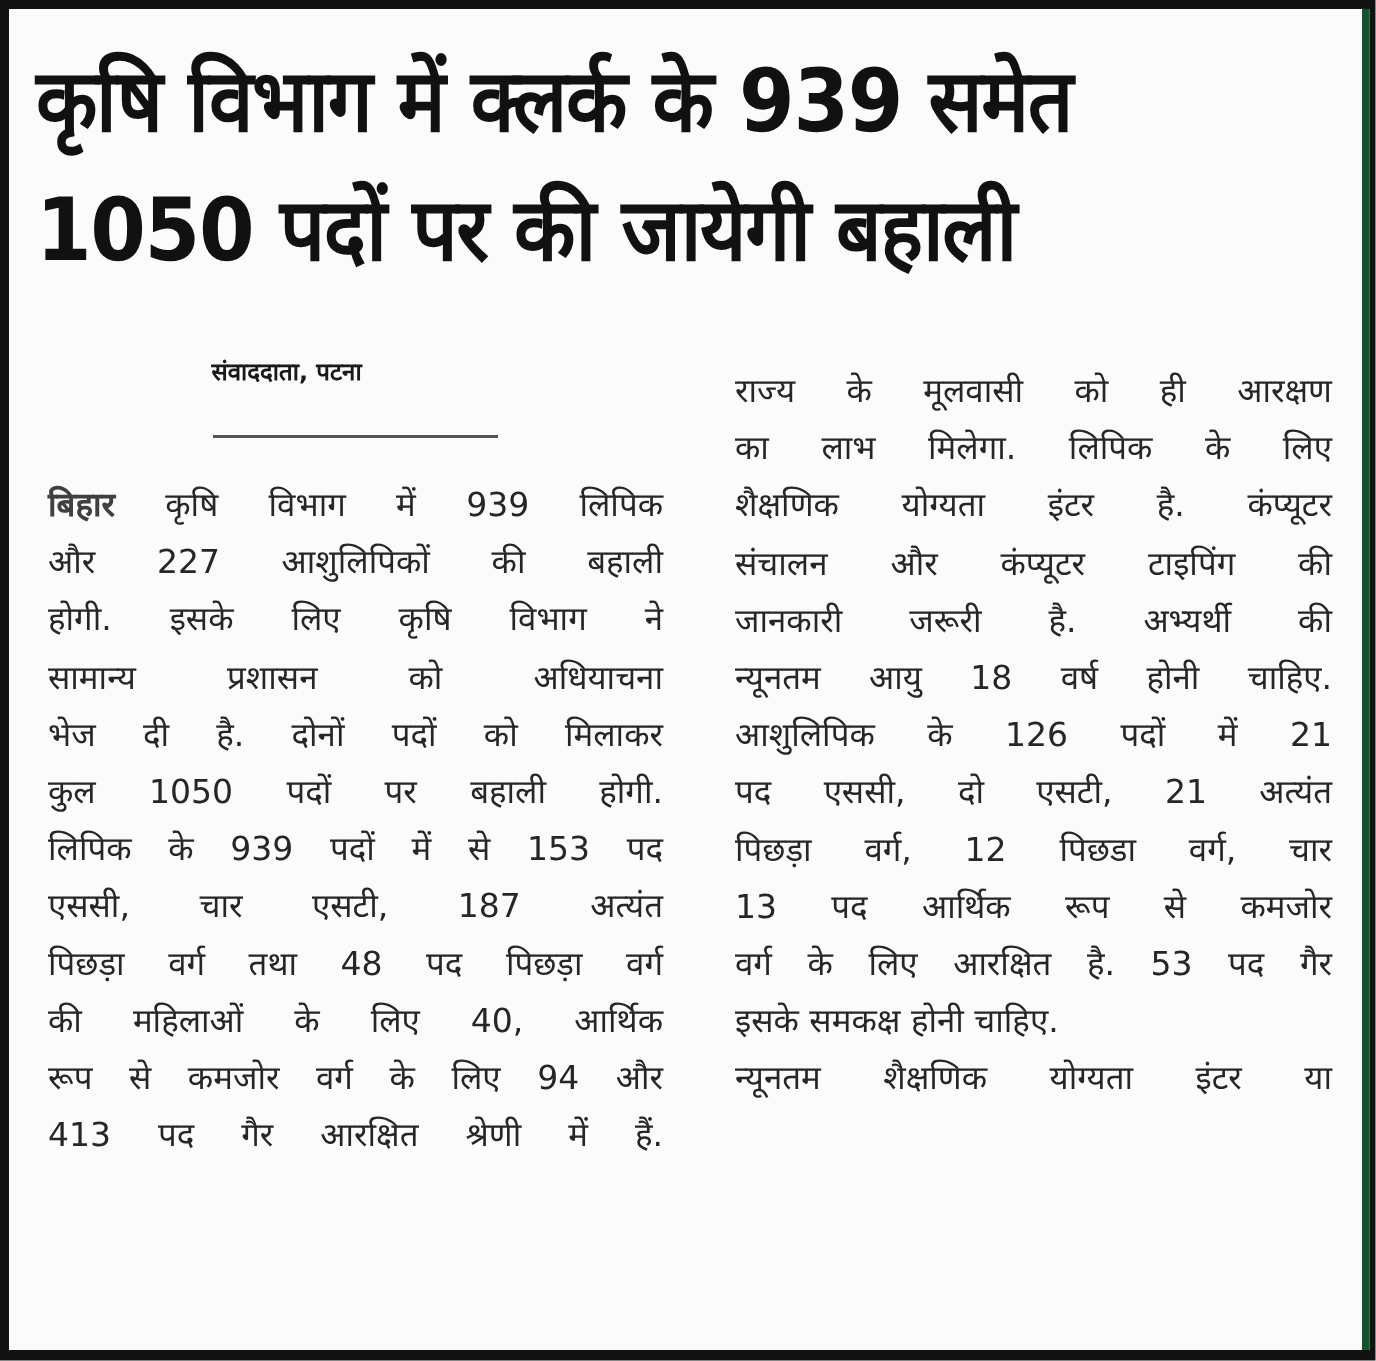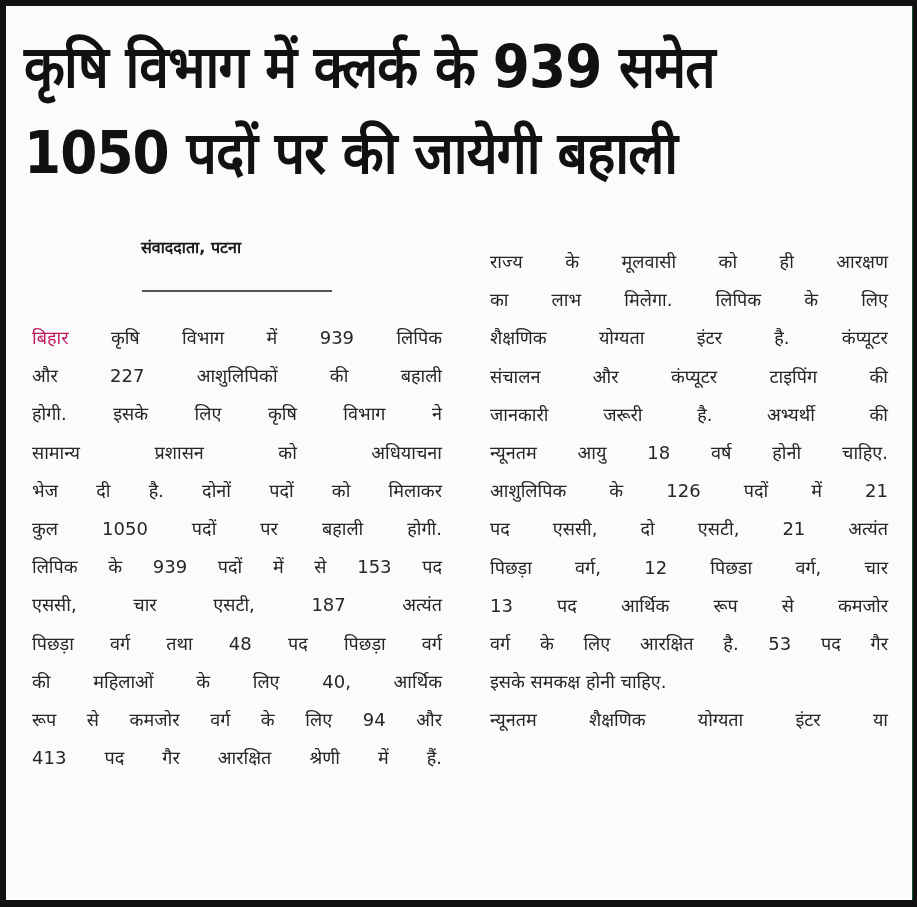--- a/index.html
+++ b/index.html
@@ -7,21 +7,21 @@
       width: 917px; height: 907px;
       background: #111111;
       overflow: hidden;
       font-family: "DejaVu Sans", sans-serif;
     }
     .page {
       position: absolute;
       left: 6px; top: 6px;
       width: 907px; height: 894px;
       background: #fbfbfb;
-      border-right: 1px solid #14532d;
+      border-right: 5px solid #14532d;
       box-sizing: border-box;
       color: #1a1a1a;
     }
     .headline {
       position: absolute;
       left: 18px; top: 18px;
       width: 880px;
       margin: 0;
       font-family: "DejaVu Sans", sans-serif;
       font-weight: bold;
@@ -42,30 +42,30 @@
       color: #1a1a1a;
     }
     .byline-rule {
       position: absolute;
       left: 136px; top: 284px;
       width: 190px; height: 2px;
       background: #555;
     }
     .col {
       position: absolute;
-      font-size: 18px;
+      font-size: 22px;
       line-height: 38.2px;
       color: #262626;
       text-align: justify;
       text-align-last: justify;
     }
     .col .ln { display: block; white-space: nowrap; text-align-last: justify; }
     .col-left { left: 26px; top: 313px; width: 410px; }
     .col-right { left: 484px; top: 237px; width: 398px; }
-    .dateline { font-weight: normal; color: #be185d; margin-top: 16px; }
+    .dateline { font-weight: bold; color: #404040; margin-top: 16px; }
   </style>
 </head>
 <body>
 
 <div class="page">
   <h1 class="headline">
     <span class="line">कृषि विभाग में क्लर्क के 939 समेत</span>
     <span class="line">1050 पदों पर की जायेगी बहाली</span>
   </h1>
 

